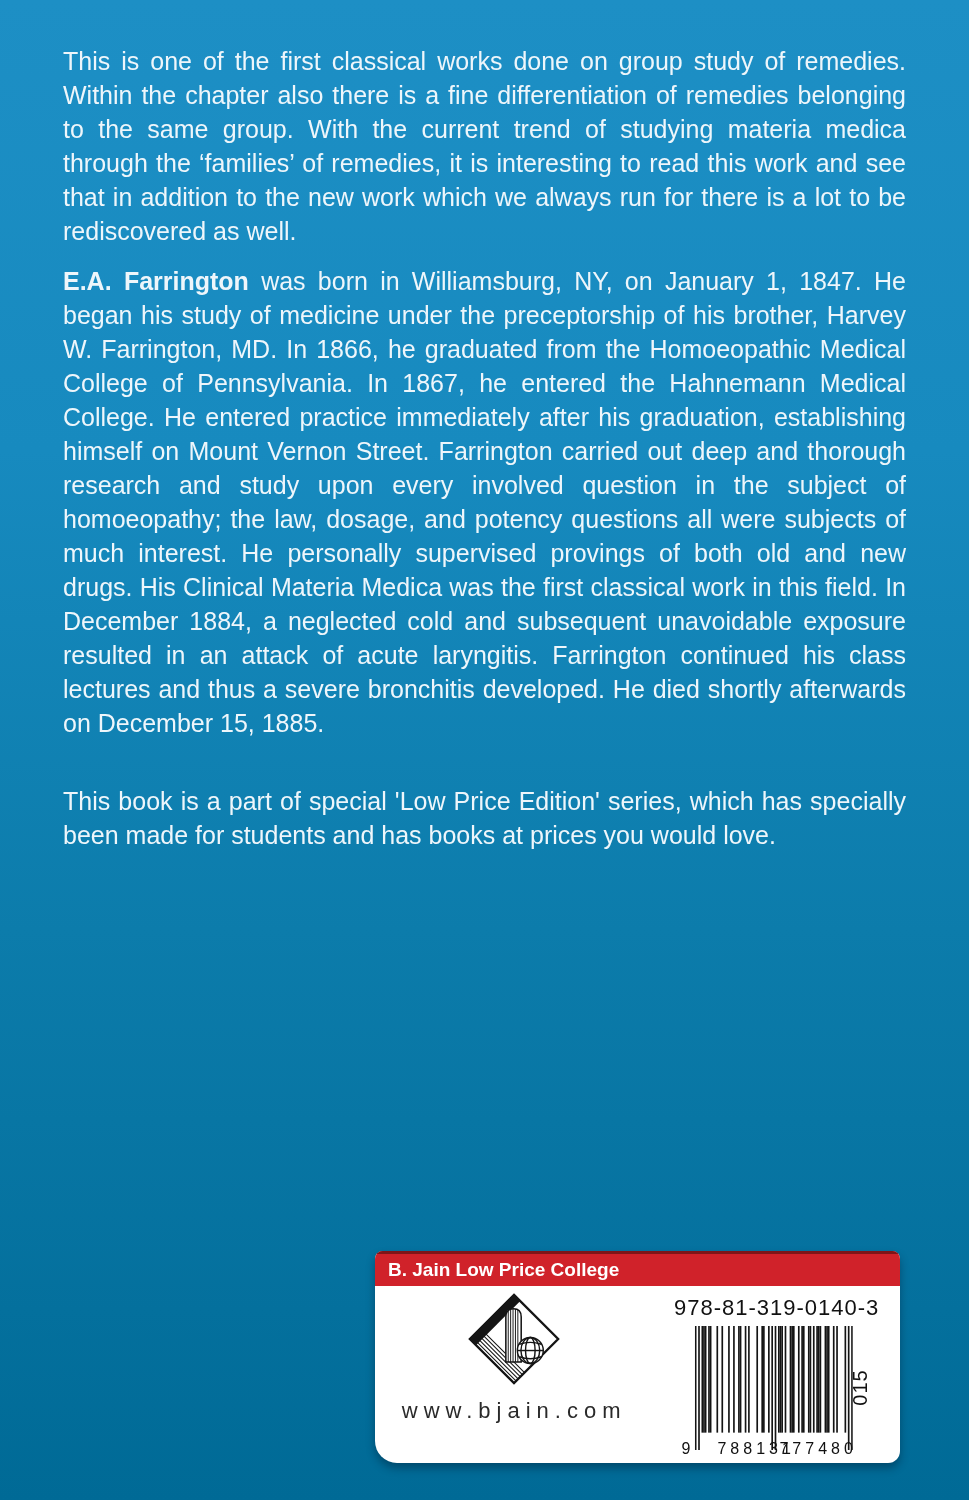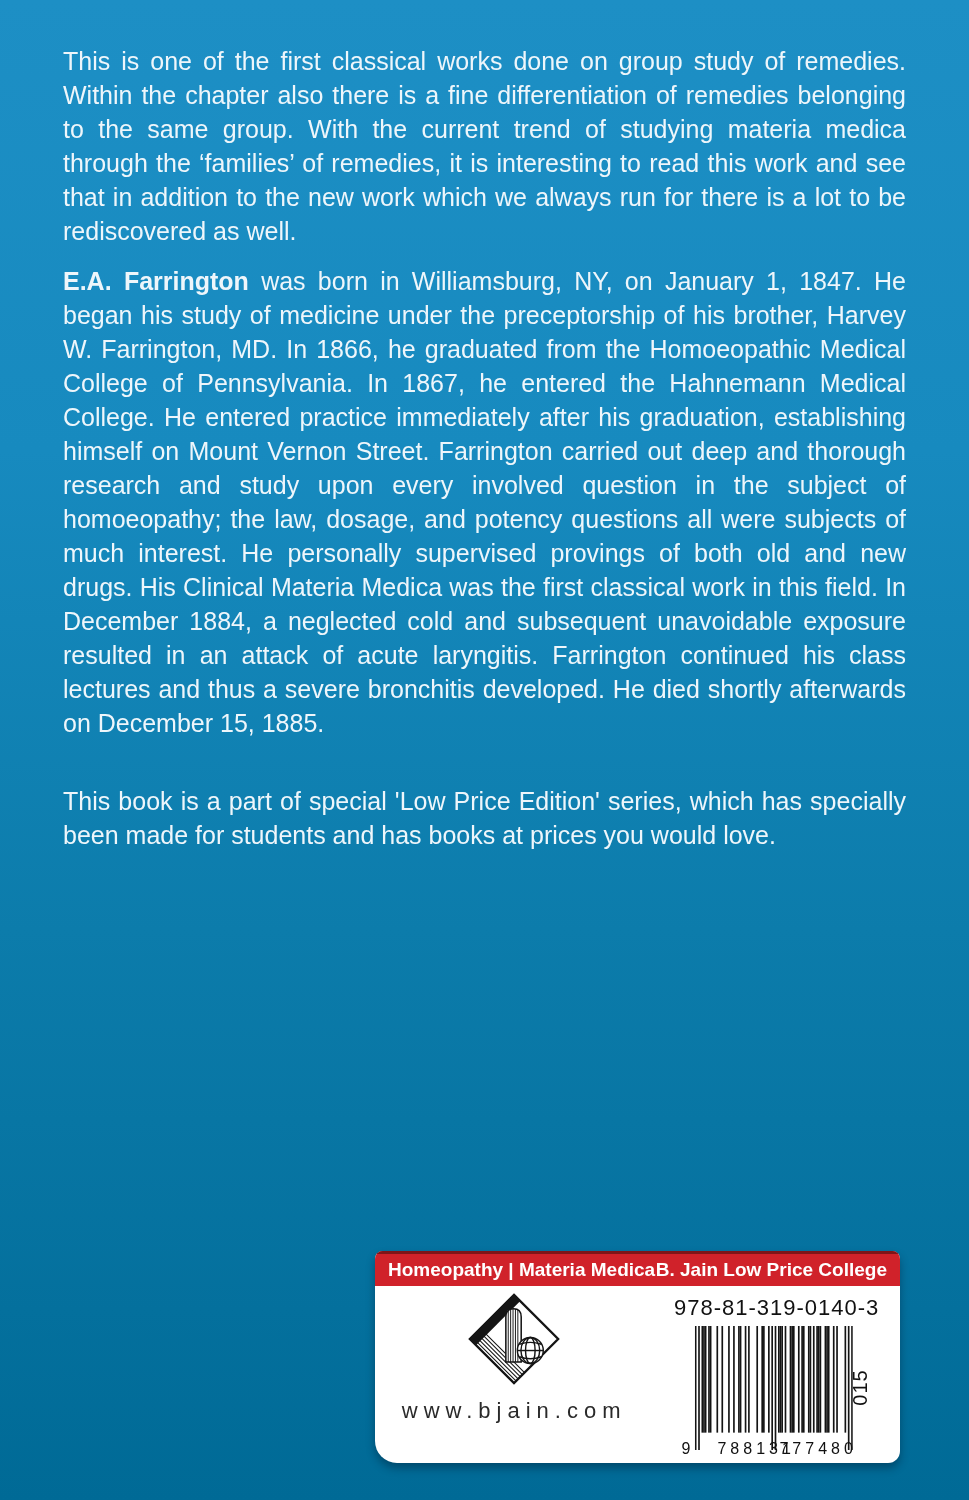--- a/index.html
+++ b/index.html
@@ -80,21 +80,20 @@
 <div class="cover">
 
   <div class="text-block">
     <p>This is one of the first classical works done on group study of remedies. Within the chapter also there is a fine differentiation of remedies belonging to the same group. With the current trend of studying materia medica through the ‘families’ of remedies, it is interesting to read this work and see that in addition to the new work which we always run for there is a lot to be rediscovered as well.</p>
     <p class="bio"><strong>E.A. Farrington</strong><span> was born in Williamsburg, NY, on January 1, 1847. He began his study of medicine under the preceptorship of his brother, Harvey W. Farrington, MD. In 1866, he graduated from the Homoeopathic Medical College of Pennsylvania. In 1867, he entered the Hahnemann Medical College. He entered practice immediately after his graduation, establishing himself on Mount Vernon Street. Farrington carried out deep and thorough research and study upon every involved question in the subject of homoeopathy; the law, dosage, and potency questions all were subjects of much interest. He personally supervised provings of both old and new drugs. His Clinical Materia Medica was the first classical work in this field. In December 1884, a neglected cold and subsequent unavoidable exposure resulted in an attack of acute laryngitis. Farrington continued his class lectures and thus a severe bronchitis developed. He died shortly afterwards on December 15, 1885.</span></p>
     <p class="lowprice">This book is a part of special 'Low Price Edition' series, which has specially been made for students and has books at prices you would love.</p>
   </div>
 
   <div class="label">
     <div class="strip">
-      <span>Homeopathy | Materia Medica</span>
       <span>B. Jain Low Price College</span>
     </div>
     <div class="label-body">
 
       <div class="label-left">
         <svg class="logo" viewBox="0 0 100 100" aria-hidden="true">
           <defs>
             <clipPath id="dmd">
                 <polygon points="50,4 96,50 50,96 4,50"></polygon>
               </clipPath>

